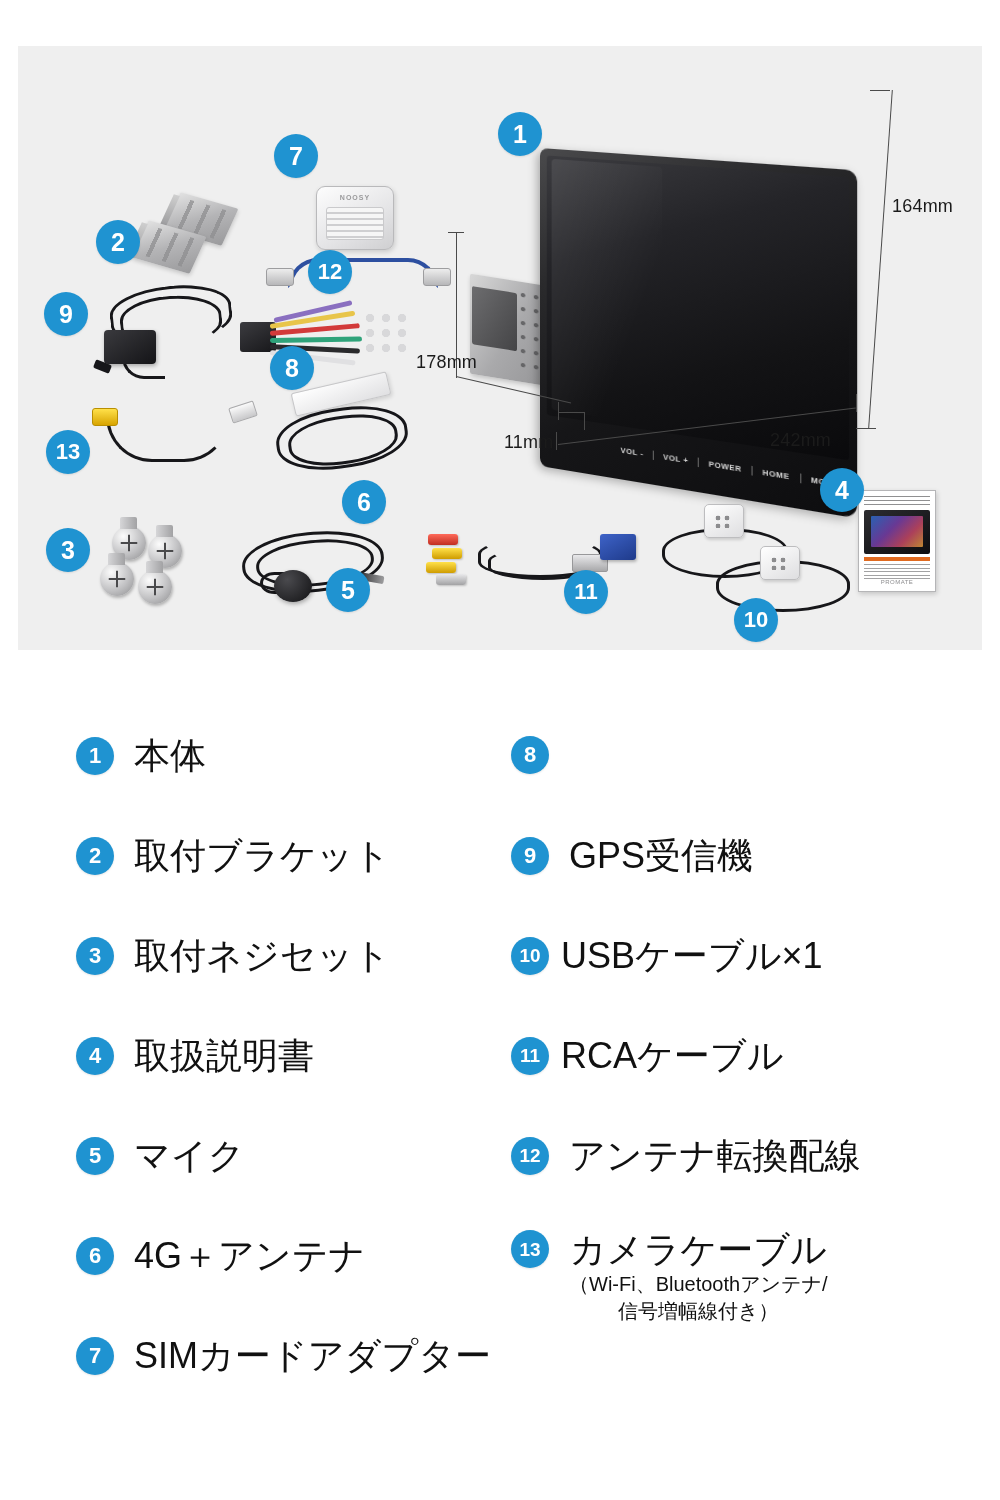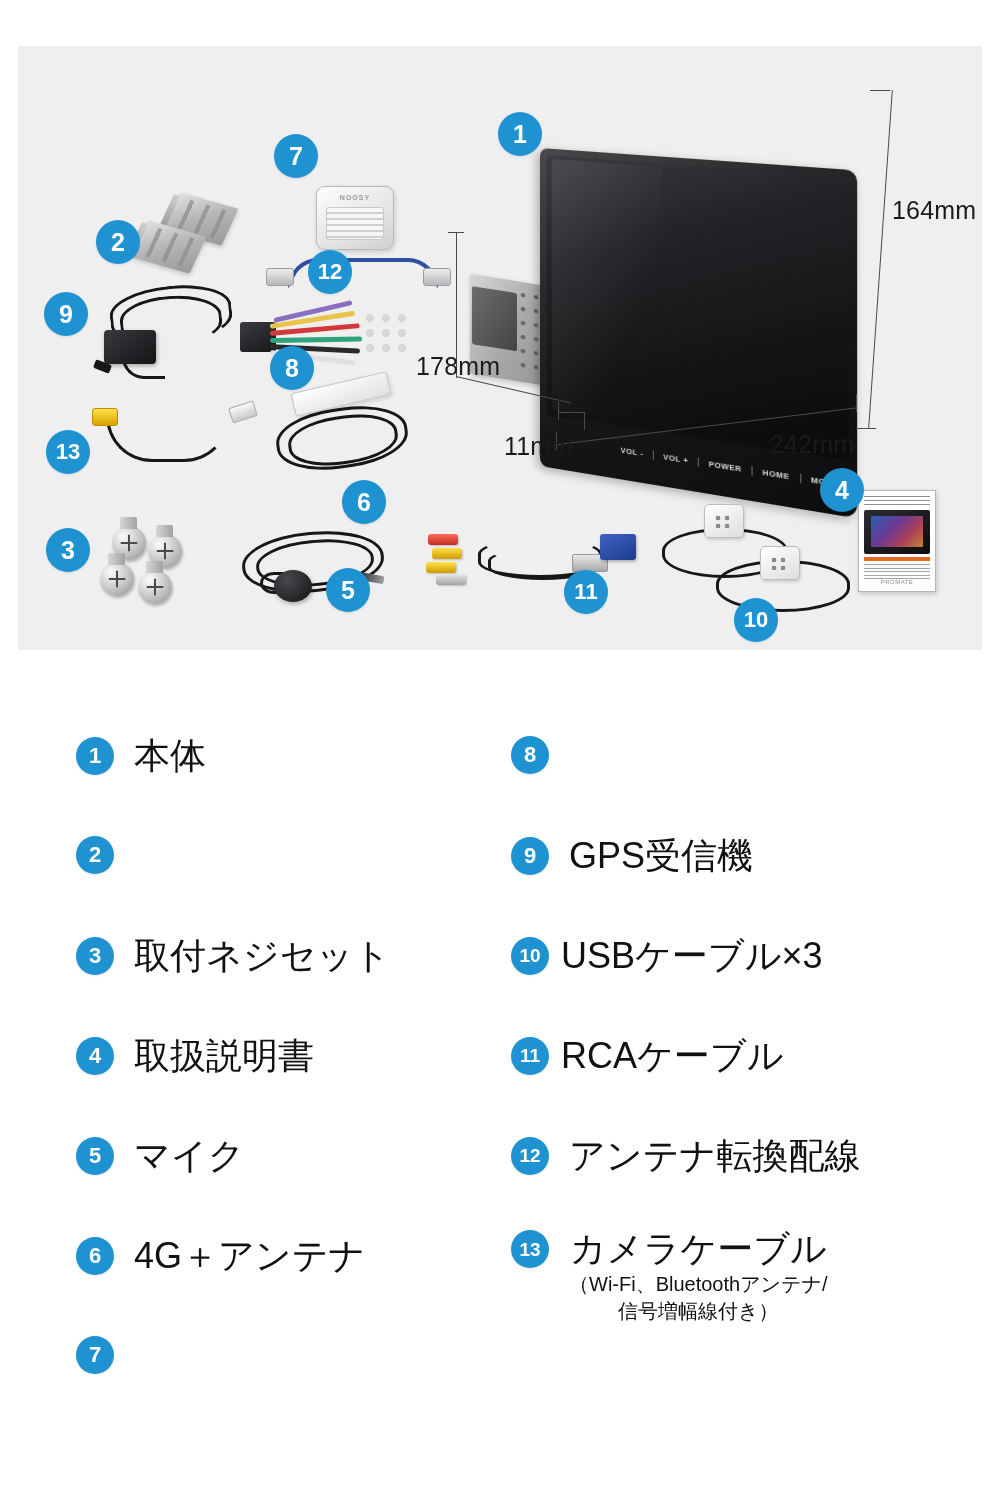--- a/index.html
+++ b/index.html
@@ -76,21 +76,21 @@
     background:
       radial-gradient(circle at 5px 5px,#5b5b5d 2.1px,transparent 2.4px) 0 0/13px 14px;
     opacity:.85;
   }
   .chassis .dark{
     position:absolute;left:2px;top:12px;width:45px;height:58px;
     background:linear-gradient(120deg,#6d6d6f,#444446);border-radius:2px;
   }
 
   
-  .dim{position:absolute;color:#1b1b1b;font-size:25px;letter-spacing:.2px;z-index:35;}
+  .dim{position:absolute;color:#1b1b1b;font-size:18px;letter-spacing:.2px;z-index:35;}
   .dline{position:absolute;background:#4a4a4a;z-index:30;}
   .dtick{position:absolute;background:#4a4a4a;z-index:30;}
 
   
   .item{position:absolute;z-index:20;}
 
   
   .bracket{
     position:absolute;width:58px;height:42px;
     background:linear-gradient(145deg,#e2e2e2,#b4b4b6 50%,#9a9a9c);
@@ -342,21 +342,21 @@
   .legend{position:absolute;left:0;top:660px;width:1000px;height:840px;}
   .lrow{position:absolute;display:flex;align-items:center;}
   .lrow .badge{position:relative;width:38px;height:38px;font-size:22px;flex:0 0 auto;}
   .lrow .badge.two{font-size:19px;}
   .lrow .ltext{
     margin-left:20px;font-size:36px;color:#111111;white-space:nowrap;
     line-height:1.1;
   }
   .lrow.r13{align-items:flex-start;}
   .r13 .stack{margin-left:20px;display:flex;flex-direction:column;align-items:center;}
-  .r13 .ltext{margin-left:0;font-family:Liberation Serif, serif;}
+  .r13 .ltext{margin-left:0;}
   .r13 .sub{
     font-size:20px;color:#111111;text-align:center;line-height:1.25;margin-top:2px;
     white-space:nowrap;
   }
 </style>
 </head>
 <body>
 
 <div class="page">
 
@@ -522,51 +522,53 @@
   </div>
 
   <div class="legend">
 
     <div class="lrow" style="left:76px;top:76px;">
       <div class="badge">1</div>
       <div class="ltext">本体</div>
     </div>
     <div class="lrow" style="left:76px;top:176px;">
       <div class="badge">2</div>
+      <div class="ltext">取付ブラケット</div>
     </div>
     <div class="lrow" style="left:76px;top:276px;">
       <div class="badge">3</div>
       <div class="ltext">取付ネジセット</div>
     </div>
     <div class="lrow" style="left:76px;top:376px;">
       <div class="badge">4</div>
       <div class="ltext">取扱説明書</div>
     </div>
     <div class="lrow" style="left:76px;top:476px;">
       <div class="badge">5</div>
       <div class="ltext">マイク</div>
     </div>
     <div class="lrow" style="left:76px;top:576px;">
       <div class="badge">6</div>
       <div class="ltext">4G＋アンテナ</div>
     </div>
     <div class="lrow" style="left:76px;top:676px;">
       <div class="badge">7</div>
+      <div class="ltext">SIMカードアダプター</div>
     </div>
 
     <div class="lrow" style="left:511px;top:76px;">
       <div class="badge">8</div>
     </div>
     <div class="lrow" style="left:511px;top:176px;">
       <div class="badge">9</div>
       <div class="ltext">GPS受信機</div>
     </div>
     <div class="lrow" style="left:511px;top:276px;">
       <div class="badge two">10</div>
-      <div class="ltext" style="margin-left:12px;">USBケーブル×3</div>
+      <div class="ltext" style="margin-left:12px;">USBケーブル×1</div>
     </div>
     <div class="lrow" style="left:511px;top:376px;">
       <div class="badge two">11</div>
       <div class="ltext" style="margin-left:12px;">RCAケーブル</div>
     </div>
     <div class="lrow" style="left:511px;top:476px;">
       <div class="badge two">12</div>
       <div class="ltext">アンテナ転換配線</div>
     </div>
     <div class="lrow r13" style="left:511px;top:570px;">

